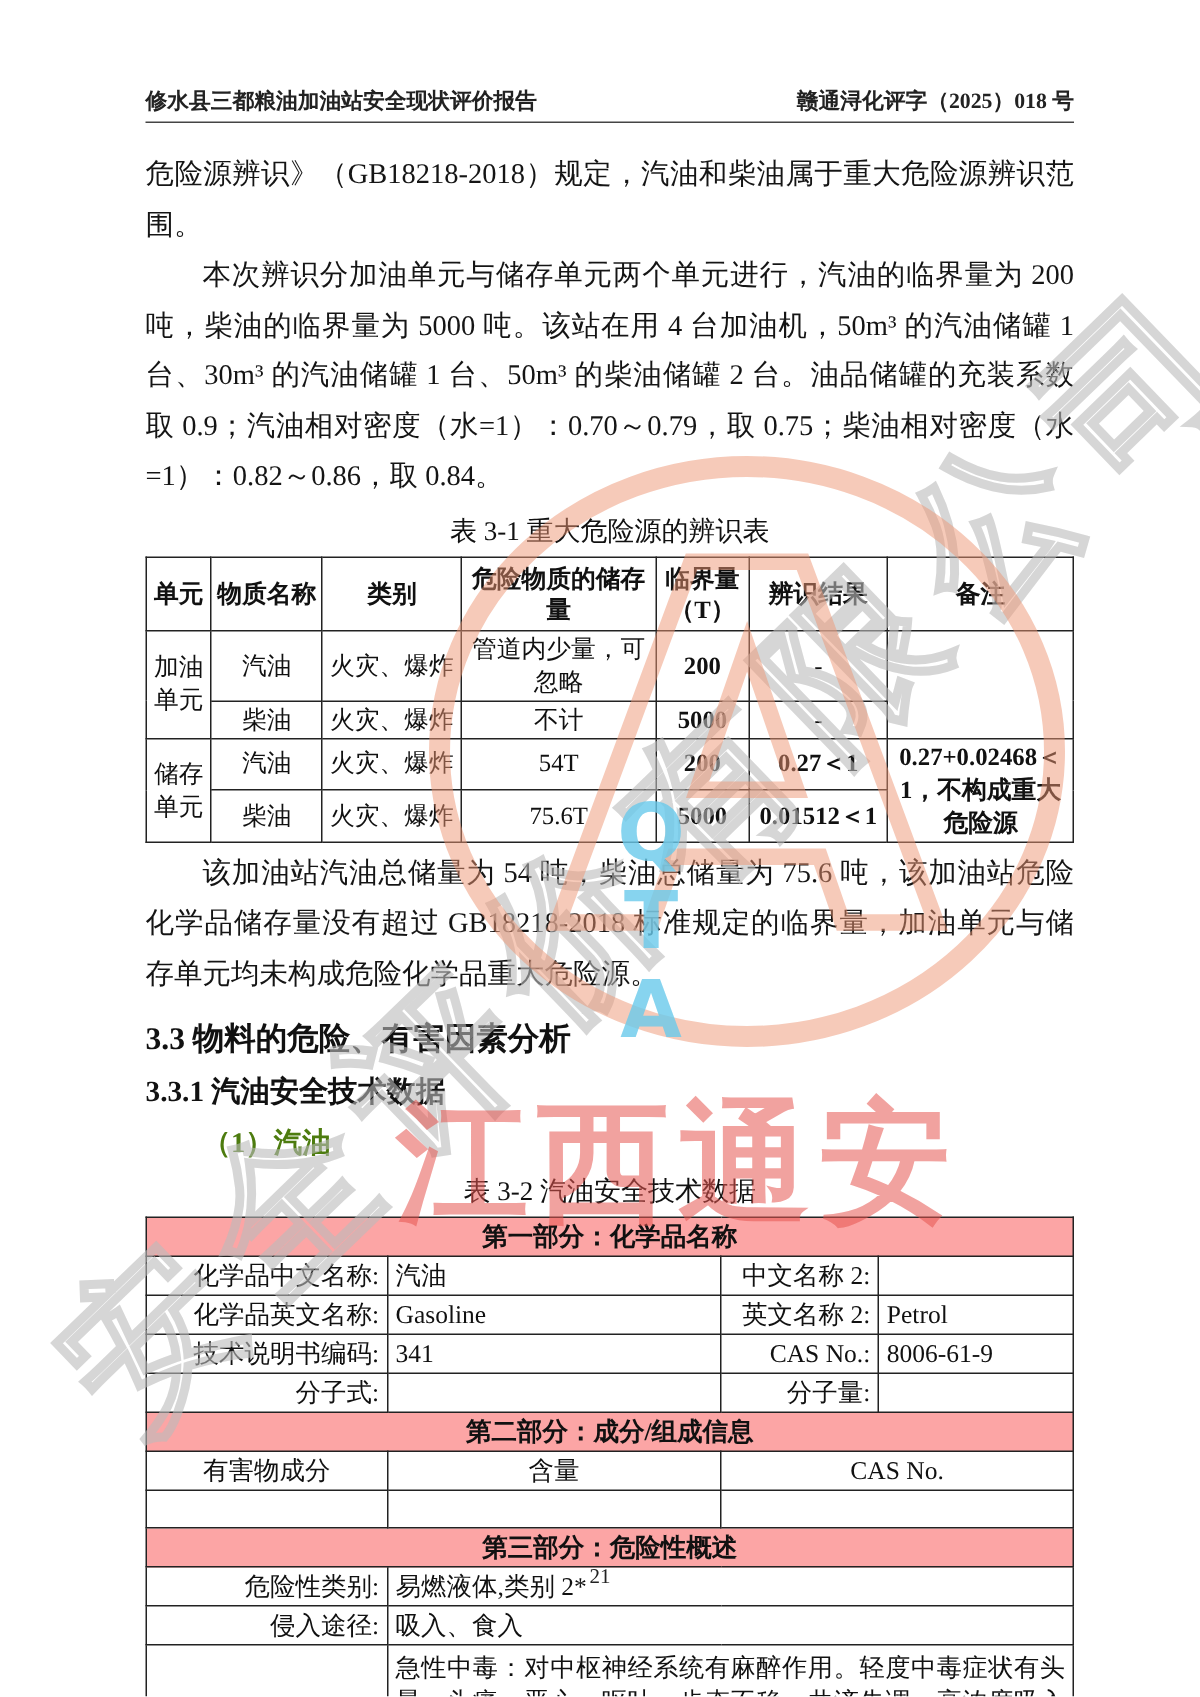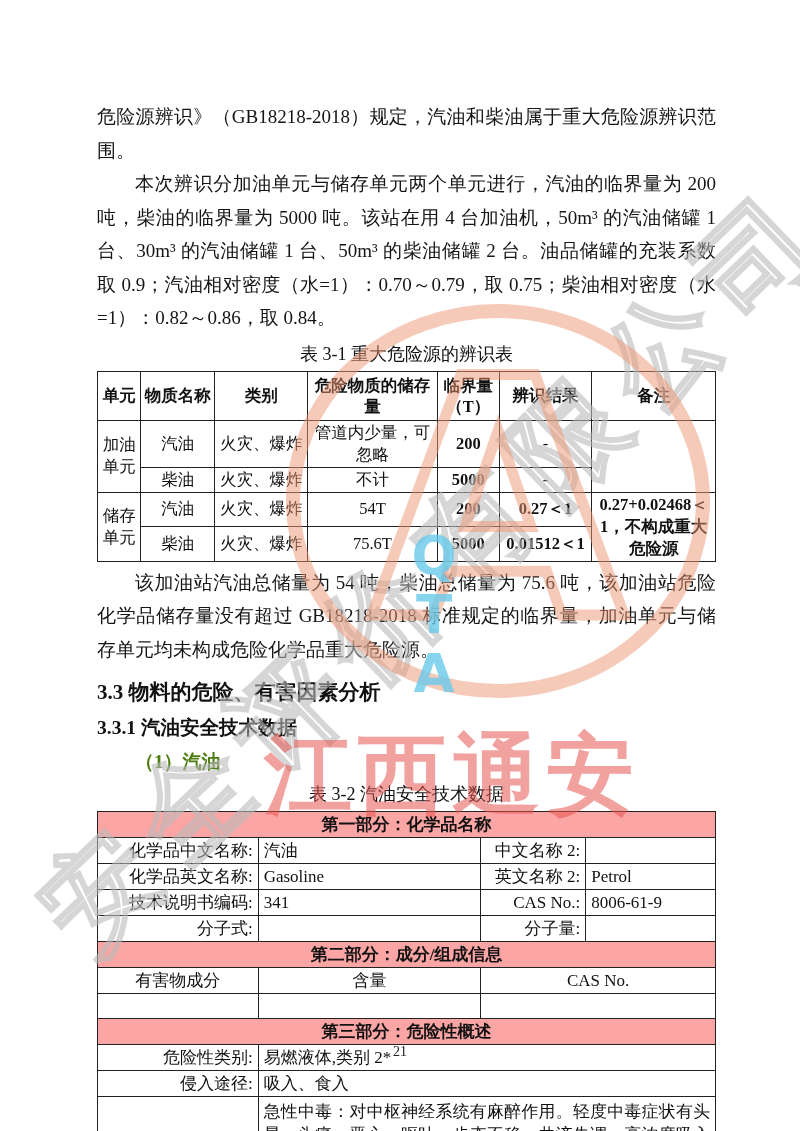--- a/index.html
+++ b/index.html
@@ -84,20 +84,24 @@
   </svg>
 
   <div class="wm wm-blue">
     <span>Q</span>
     <span>T</span>
     <span>A</span>
   </div>
 
   <div class="wm wm-red">江西通安</div>
 
+  <div class="header">
+    <span>修水县三都粮油加油站安全现状评价报告</span>
+    <span>赣通浔化评字（2025）018 号</span>
+  </div>
 
   <div class="content">
 
     <p class="body">危险源辨识》（GB18218-2018）规定，汽油和柴油属于重大危险源辨识范围。</p>
     <p class="body indent">本次辨识分加油单元与储存单元两个单元进行，汽油的临界量为 200 吨，柴油的临界量为 5000 吨。该站在用 4 台加油机，50m³ 的汽油储罐 1 台、30m³ 的汽油储罐 1 台、50m³ 的柴油储罐 2 台。油品储罐的充装系数取 0.9；汽油相对密度（水=1）：0.70～0.79，取 0.75；柴油相对密度（水=1）：0.82～0.86，取 0.84。</p>
 
     <div class="caption">表 3-1 重大危险源的辨识表</div>
 
     <table class="t1">
       <colgroup>

